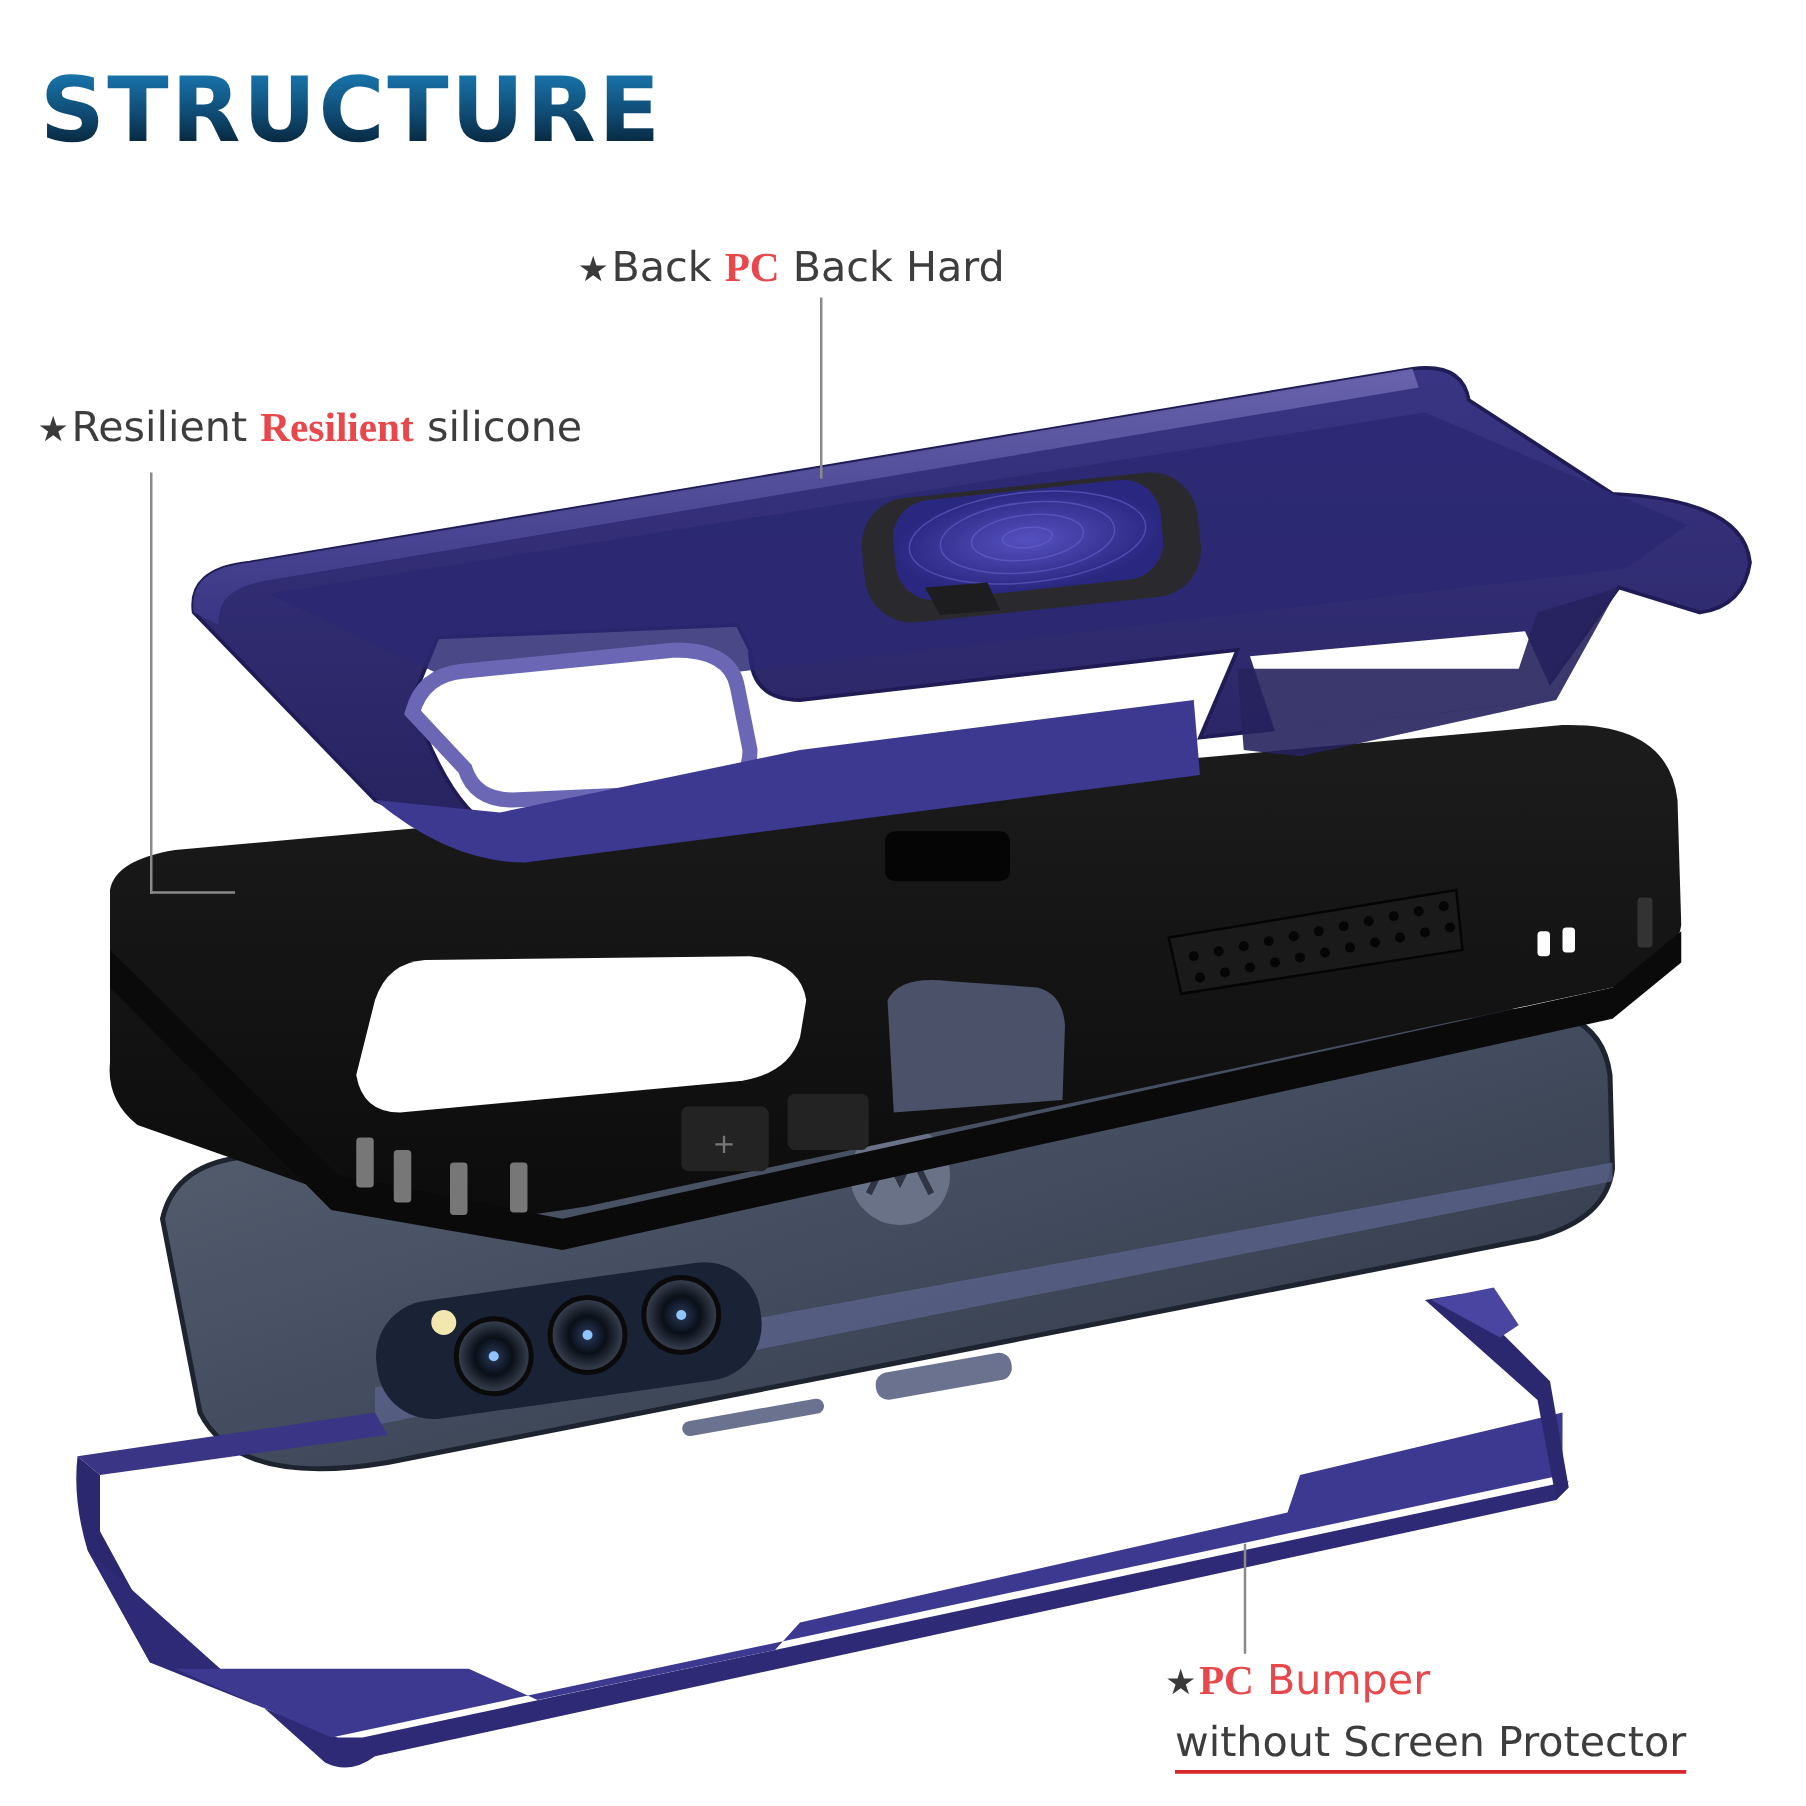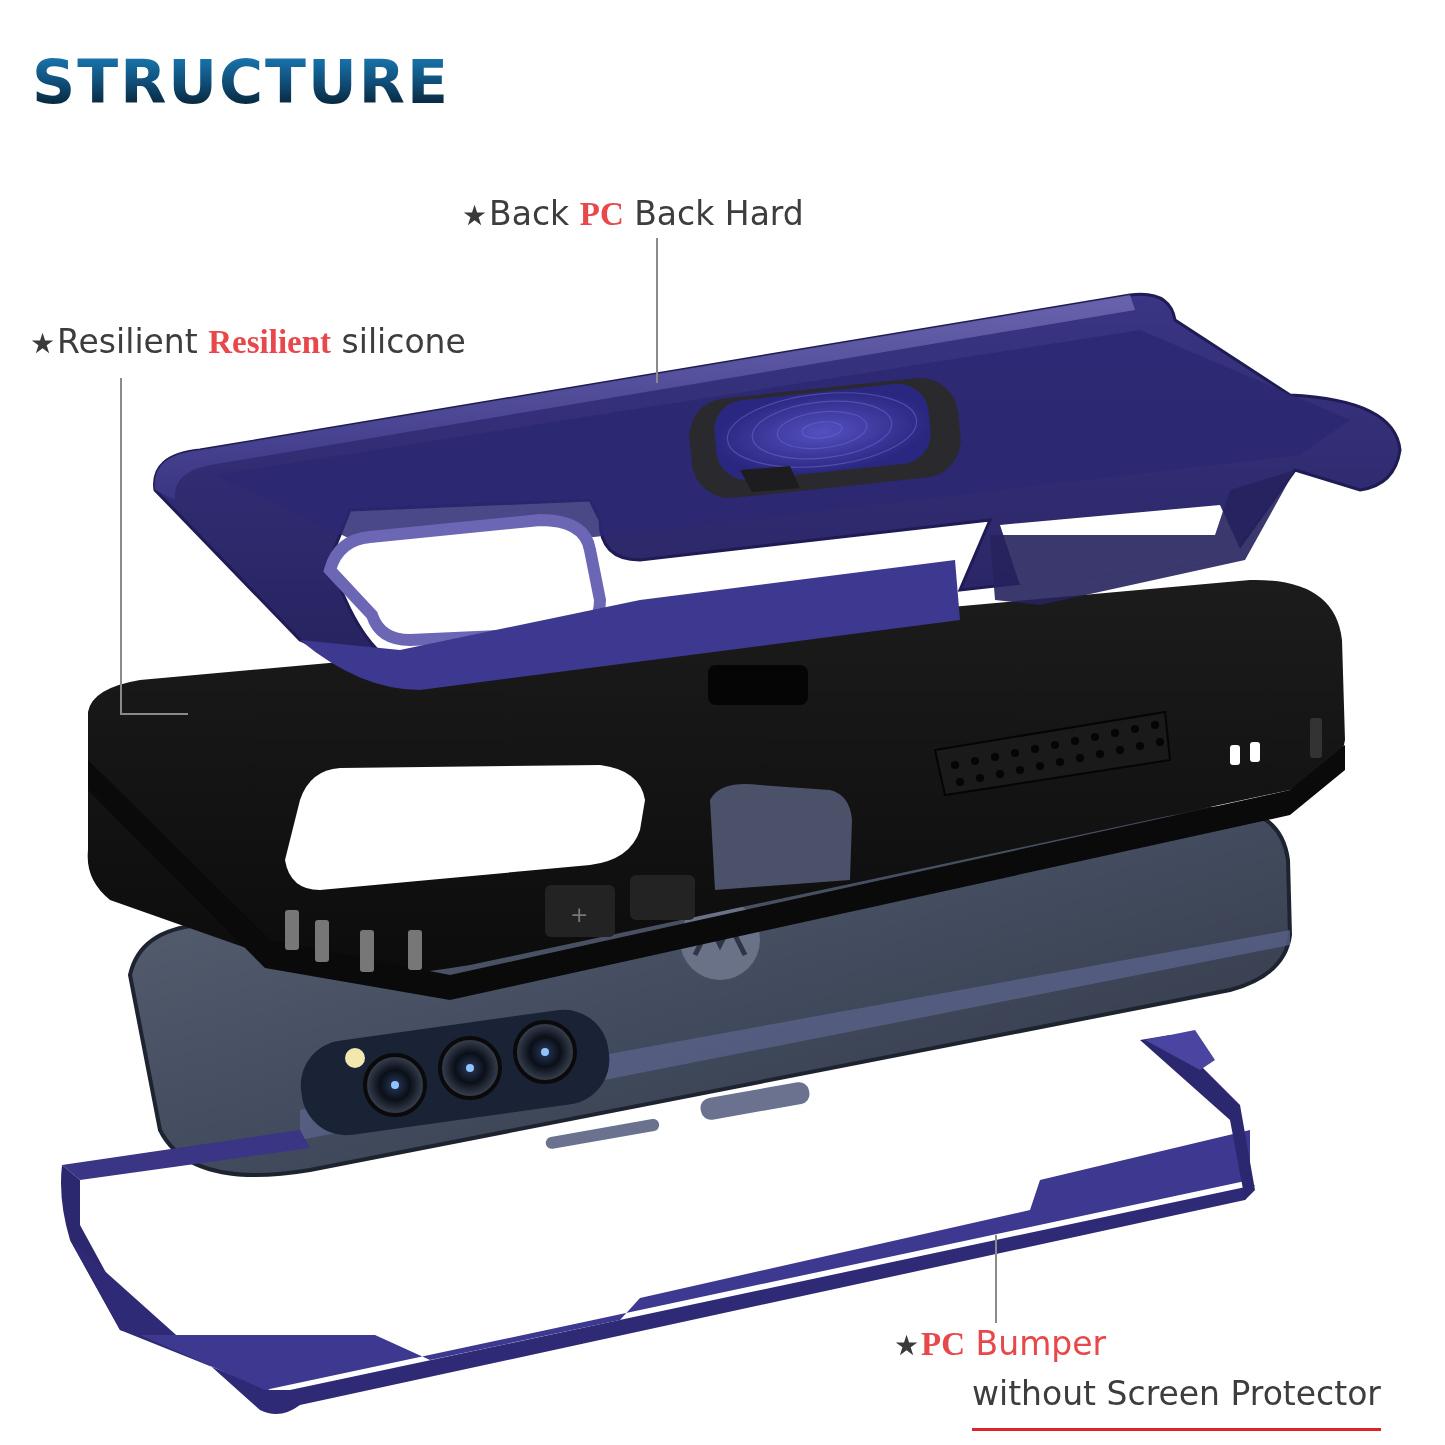--- a/index.html
+++ b/index.html
@@ -1,35 +1,35 @@
 <!DOCTYPE html>
 <html><head>
 <meta charset="utf-8">
 <style>
   html, body { margin: 0; padding: 0; background: #ffffff; }
   body { width: 1445px; height: 1445px; position: relative; overflow: hidden;
          font-family: "Liberation Sans", "DejaVu Sans", sans-serif; }
   .title {
     position: absolute; left: 32px; top: 52px; margin: 0;
     font-family: "DejaVu Sans", sans-serif; font-weight: bold;
-    font-size: 60px; letter-spacing: 2px; line-height: 1;
+    font-size: 72px; letter-spacing: 2px; line-height: 1;
     background: linear-gradient(180deg, #1a7db8 0%, #0f4a72 55%, #061a2a 100%);
     -webkit-background-clip: text; background-clip: text; color: transparent;
   }
   .label {
     position: absolute; font-family: "DejaVu Sans", sans-serif;
     font-size: 33px; color: #3d3d3d; white-space: nowrap; line-height: 1.1;
   }
   .label .star { color: #3a3a3a; font-size: 28px; margin-right: 2px; }
   .label .hl { color: #e8474b; font-weight: bold; font-family: Liberation Serif, serif; }
   .label .red { color: #e8474b; }
   .label-back { left: 462px; top: 196px; }
   .label-silicone { left: 30px; top: 324px; }
-  .label-bumper { left: 894px; top: 1326px; }
-  .label-bumper-sub { left: 972px; top: 1376px; padding-bottom: 16px; border-bottom: 3px solid #d8262c; }
+  .label-bumper { left: 932px; top: 1326px; }
+  .label-bumper-sub { left: 940px; top: 1376px; padding-bottom: 4px; border-bottom: 3px solid #d8262c; }
   .leader { position: absolute; background: #8a8a8a; }
   svg.art { position: absolute; left: 0; top: 0; }
 </style>
 </head>
 <body>
 
 <h1 class="title">STRUCTURE</h1>
 
 <svg class="art" width="1445" height="1445" viewBox="0 0 1445 1445">
   <defs>

